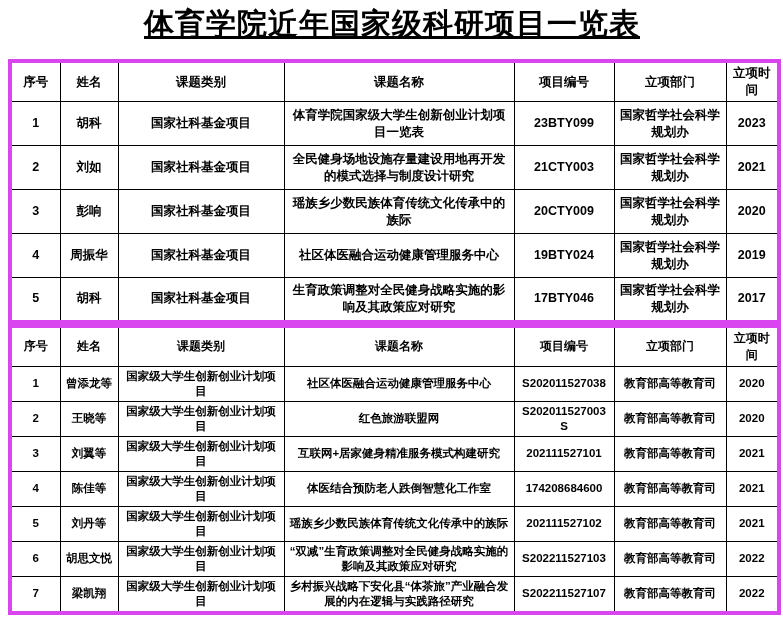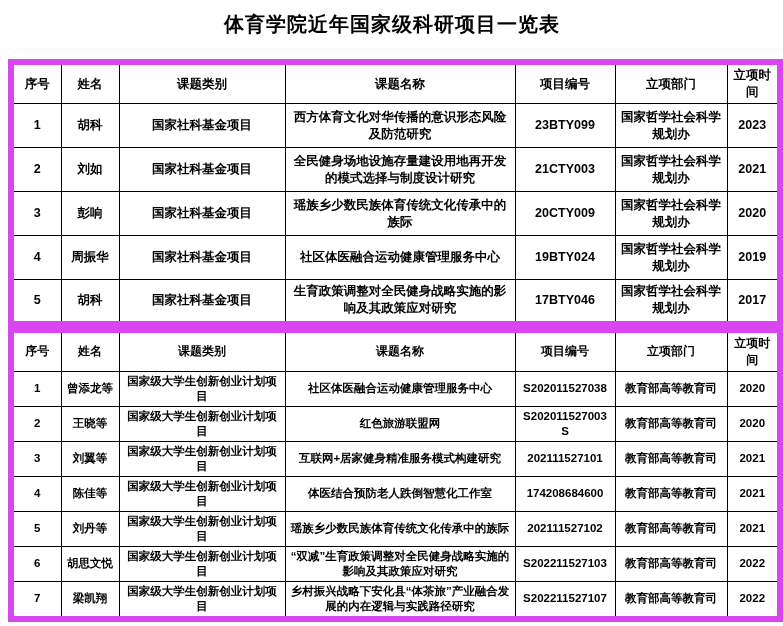--- a/index.html
+++ b/index.html
@@ -6,33 +6,34 @@
   html, body {
     width: 783px; height: 626px;
     background: #ffffff; color: #000000;
     font-family: "Liberation Sans", "DejaVu Sans", sans-serif;
     overflow: hidden;
   }
   .page { padding: 8px 7px 0 8px; }
 
   .title {
     text-align: center;
-    font-size: 20px;
+    font-size: 30px;
     font-weight: bold;
     letter-spacing: 1px;
     line-height: 28px;
+    text-decoration: underline;
   }
   .title-1 { margin-top: 2px; margin-bottom: 21px; }
   .title-2 { margin-top: 7px;  margin-bottom: 8px; }
 
   table {
     width: 769px;
     table-layout: fixed;
     border-collapse: collapse;
-    border: 6px solid #d946ef;
+    border: 4px solid #d946ef;
   }
   th, td {
     border: 1px solid #000;
     text-align: center;
     vertical-align: middle;
     font-weight: bold;
     word-break: break-all;
   }
   col.c-no   { width: 50px; }
   col.c-name { width: 58px; }
@@ -74,21 +75,21 @@
           <th>项目编号</th>
           <th>立项部门</th>
           <th>立项时间</th>
         </tr>
       </thead>
     <tbody>
         <tr>
           <td>1</td>
           <td>胡科</td>
           <td>国家社科基金项目</td>
-          <td>西方体育文化对华传播的意识形态风险及防范研究</td>
+          <td>体育学院国家级大学生创新创业计划项目一览表</td>
           <td>23BTY099</td>
           <td>国家哲学社会科学规划办</td>
           <td>2023</td>
         </tr>
         <tr>
           <td>2</td>
           <td>刘如</td>
           <td>国家社科基金项目</td>
           <td>全民健身场地设施存量建设用地再开发的模式选择与制度设计研究</td>
           <td>21CTY003</td>

